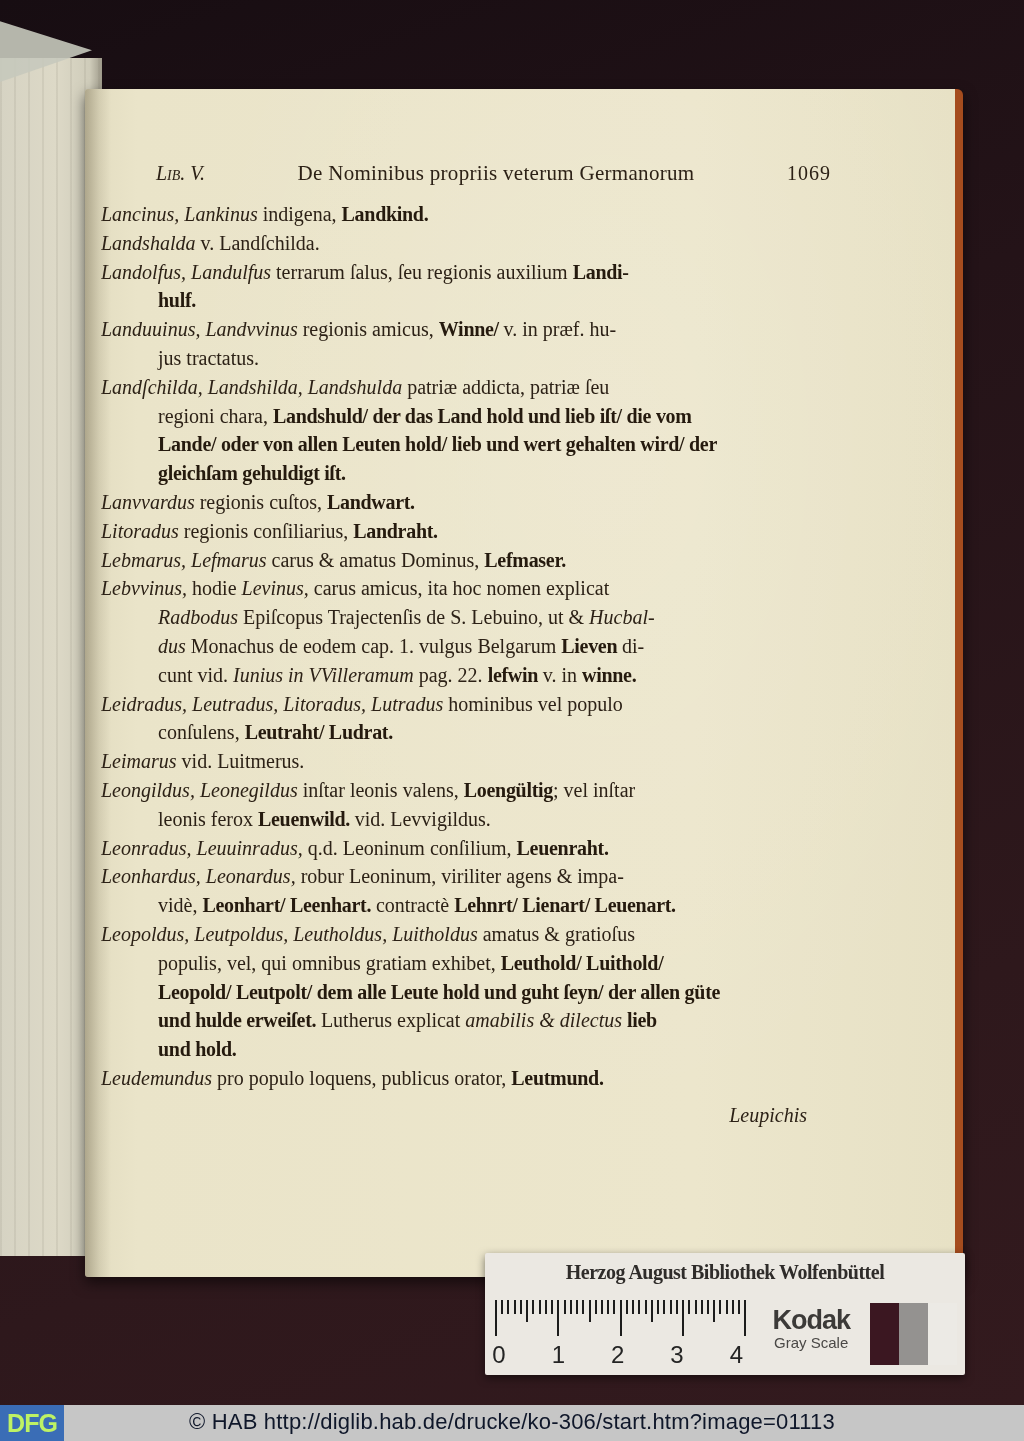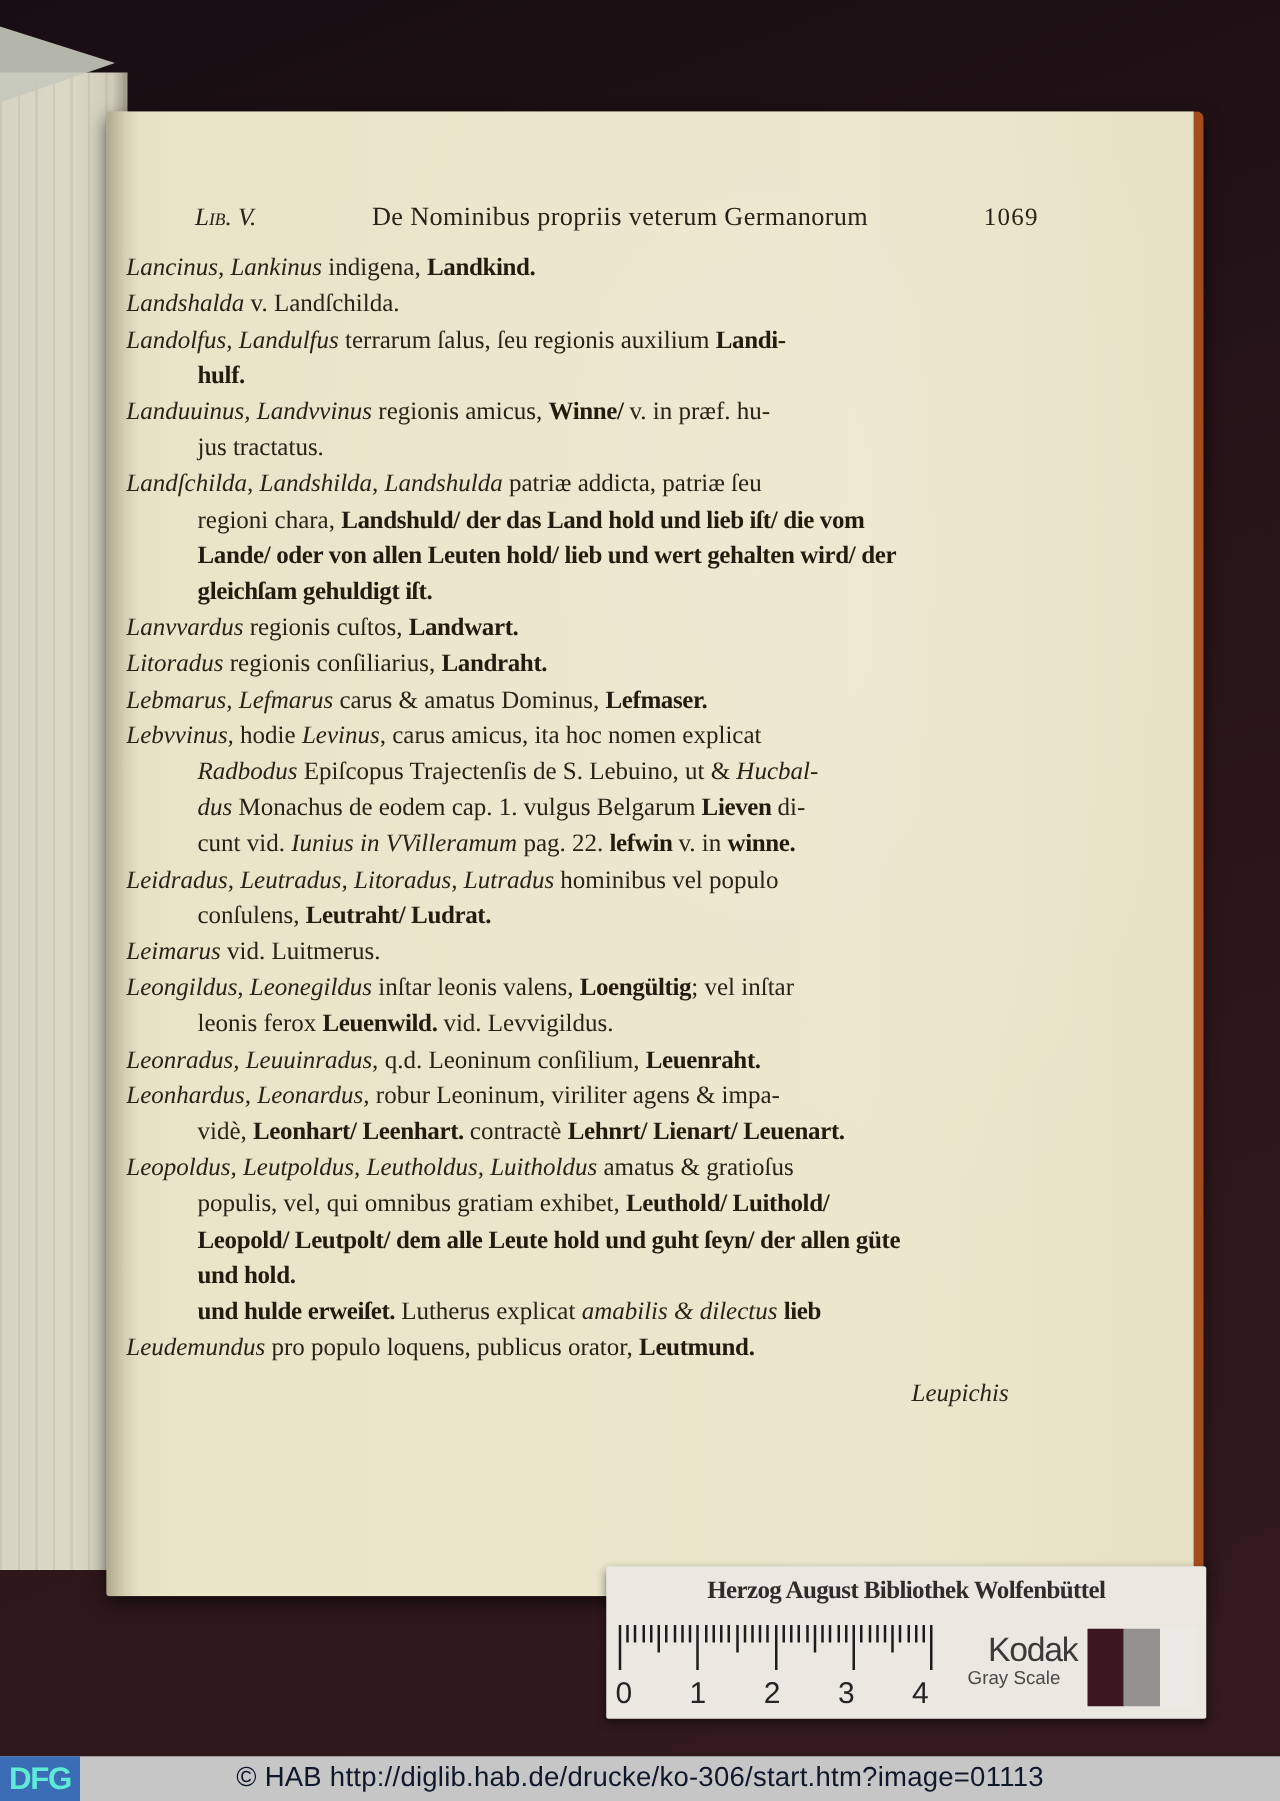--- a/index.html
+++ b/index.html
@@ -86,37 +86,37 @@
   .tick.small{height:14px;}
   .tick.mid{height:22px;}
   .tick.major{height:36px;}
   .nums{display:flex;justify-content:space-between;margin-top:1px;padding:0 0 0 0;}
   .nums span{
     font-family:"Liberation Sans", sans-serif;font-size:24px;color:#242424;
     width:20px;text-align:center;margin-left:-9px;
   }
   .nums span:first-child{margin-left:-6px;}
   .brand{margin-left:14px;margin-top:8px;text-align:center;width:118px;}
-  .kodak{font-family:"Liberation Sans", sans-serif;font-weight:normal;font-size:27px;color:#3c3a38;letter-spacing:-1px;text-align:right;}
+  .kodak{font-family:"Liberation Sans", sans-serif;font-weight:bold;font-size:27px;color:#3c3a38;letter-spacing:-1px;}
   .grayscale{font-family:"Liberation Sans", sans-serif;font-size:15px;color:#4a4846;margin-top:-2px;}
   .patches{display:flex;margin-left:8px;margin-top:6px;}
   .patch{width:29px;height:62px;}
   
   .footer{
     position:absolute;left:0;top:1405px;width:1024px;height:36px;
     background:#c6c6c6;
   }
   .copyright{
     position:absolute;left:0;right:0;top:4px;text-align:center;
     font-family:"Liberation Sans", sans-serif;font-size:22px;color:#0f172a;
     letter-spacing:.2px;
   }
   .dfg{
     position:absolute;left:0;top:0;width:64px;height:36px;
-    background:#3a6db6;color:#5eead4;
+    background:#3a6db6;color:#bef264;
     font-family:"Liberation Sans", sans-serif;font-weight:bold;font-size:25px;
     display:flex;align-items:center;justify-content:center;letter-spacing:-1px;
   }
 </style>
 </head>
 <body>
 
 <div class="photo">
   <div class="page-stack-left"></div>
   <div class="corner-triangle"></div>
@@ -151,22 +151,22 @@
           <div class="line indent"><span class="seg-ro">conſulens, </span><span class="seg-fr">Leutraht/ Ludrat.</span></div>
           <div class="line"><span class="seg-it">Leimarus </span><span class="seg-ro">vid. Luitmerus.</span></div>
           <div class="line"><span class="seg-it">Leongildus, Leonegildus </span><span class="seg-ro">inſtar leonis valens, </span><span class="seg-fr">Loengültig</span><span class="seg-ro">; vel inſtar</span></div>
           <div class="line indent"><span class="seg-ro">leonis ferox </span><span class="seg-fr">Leuenwild. </span><span class="seg-ro">vid. Levvigildus.</span></div>
           <div class="line"><span class="seg-it">Leonradus, Leuuinradus, </span><span class="seg-ro">q.d. Leoninum conſilium, </span><span class="seg-fr">Leuenraht.</span></div>
           <div class="line"><span class="seg-it">Leonhardus, Leonardus, </span><span class="seg-ro">robur Leoninum, viriliter agens &amp; impa-</span></div>
           <div class="line indent"><span class="seg-ro">vidè, </span><span class="seg-fr">Leonhart/ Leenhart. </span><span class="seg-ro">contractè </span><span class="seg-fr">Lehnrt/ Lienart/ Leuenart.</span></div>
           <div class="line"><span class="seg-it">Leopoldus, Leutpoldus, Leutholdus, Luitholdus </span><span class="seg-ro">amatus &amp; gratioſus</span></div>
           <div class="line indent"><span class="seg-ro">populis, vel, qui omnibus gratiam exhibet, </span><span class="seg-fr">Leuthold/ Luithold/</span></div>
           <div class="line indent"><span class="seg-fr">Leopold/ Leutpolt/ dem alle Leute hold und guht ſeyn/ der allen güte</span></div>
+          <div class="line indent"><span class="seg-fr">und hulde erweiſet. </span><span class="seg-ro">Lutherus explicat </span><span class="seg-it">amabilis &amp; dilectus </span><span class="seg-fr">lieb</span></div>
           <div class="line indent"><span class="seg-fr">und hold.</span></div>
-          <div class="line indent"><span class="seg-fr">und hulde erweiſet. </span><span class="seg-ro">Lutherus explicat </span><span class="seg-it">amabilis &amp; dilectus </span><span class="seg-fr">lieb</span></div>
           <div class="line"><span class="seg-it">Leudemundus </span><span class="seg-ro">  pro populo loquens, publicus orator, </span><span class="seg-fr">Leutmund.</span></div>
         </div>
       <div class="line right">
         <span class="seg-it">Leupichis</span>
       </div>
     </div>
   </div>
 
   <div class="kodak-label">
     <div class="label-title">Herzog August Bibliothek Wolfenbüttel</div>

